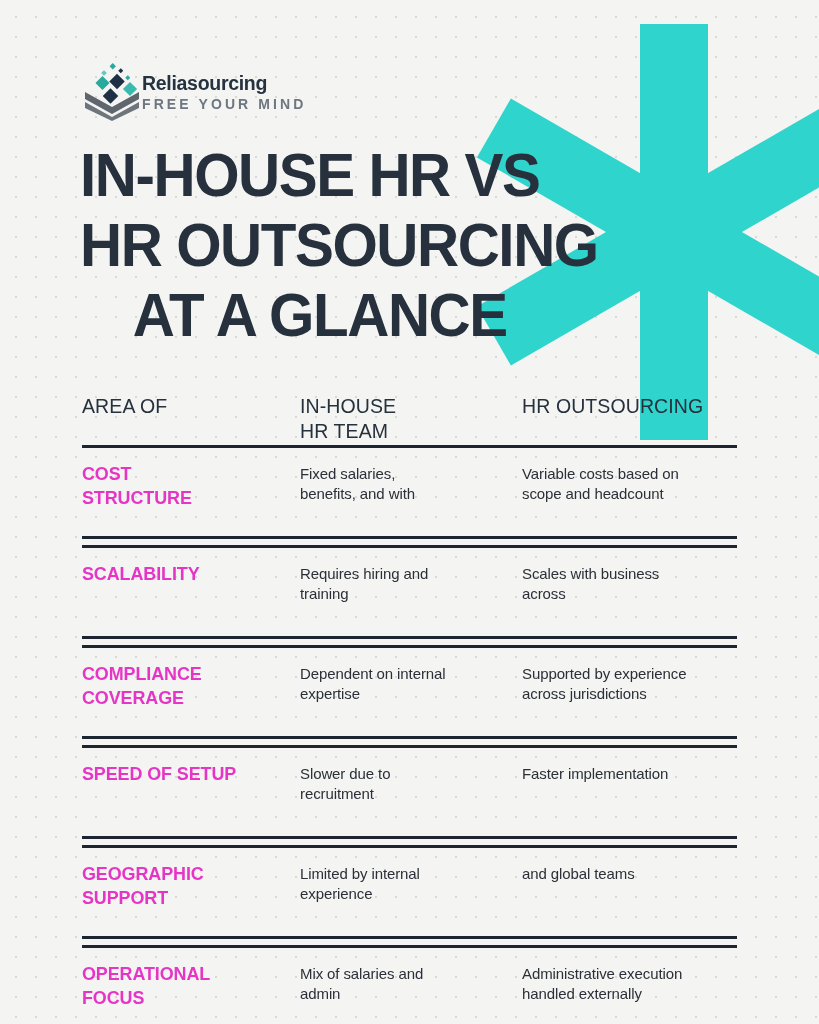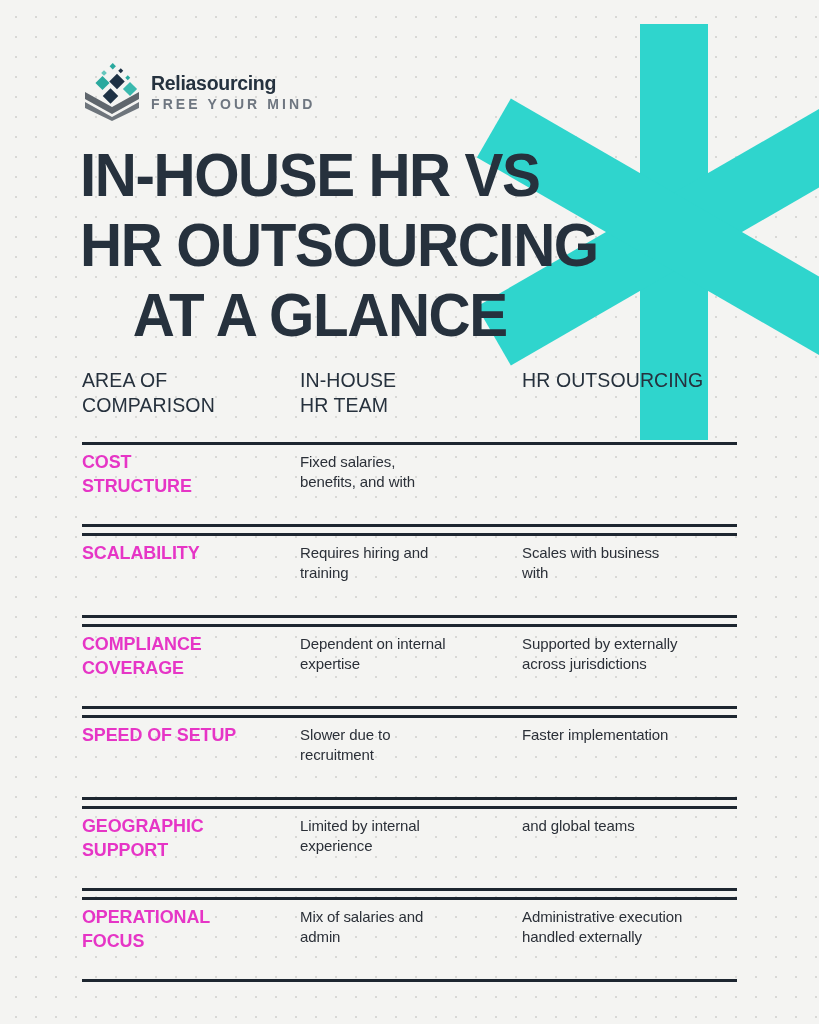--- a/index.html
+++ b/index.html
@@ -66,21 +66,20 @@
     display: flex;
     align-items: center;
     z-index: 4;
   }
   #logo-mark {
     width: 60px;
     height: 58px;
     flex: 0 0 auto;
   }
   #logo-words {
-    margin-left: 9px;
     display: flex;
     flex-direction: column;
     justify-content: center;
   }
   #logo-name {
     font-size: 19.5px;
     font-weight: bold;
     color: #25323f;
     letter-spacing: -0.3px;
     line-height: 1.05;
@@ -124,21 +123,22 @@
     position: absolute;
     left: 82px;
     top: 368px;
     width: 655px;
     z-index: 3;
   }
 
   .thead {
     display: flex;
     align-items: flex-start;
-    padding-bottom: 24px;
+    padding-bottom: 1px;
+    margin-top: 26px;
   }
   .col-a { width: 218px; flex: 0 0 218px; }
   .col-b { width: 222px; flex: 0 0 222px; }
   .col-c { width: 215px; flex: 0 0 215px; }
 
   .thead .hcell {
     font-size: 19.5px;
     line-height: 25px;
     color: #26313d;
     font-weight: normal;
@@ -148,21 +148,21 @@
   .rule {
     height: 3px;
     background: #1d2630;
     width: 100%;
   }
   .rule-gap { height: 6px; }
 
   .trow {
     display: flex;
     align-items: flex-start;
-    padding-top: 5px;
+    padding-top: 14px;
     padding-bottom: 18px;
     min-height: 56px;
   }
   .cell-label {
     font-size: 18.5px;
     line-height: 24px;
     font-weight: bold;
     color: #e635c6;
     letter-spacing: -0.1px;
     transform: scaleX(0.97);
@@ -213,21 +213,20 @@
     <span class="tline">IN-HOUSE HR VS</span>
     <span class="tline">HR OUTSOURCING</span>
     <span class="tline center">AT A GLANCE</span>
   </div>
 
   <div id="table">
 
     <div class="thead">
       <div class="hcell col-a">
         <div>AREA OF</div>
-        <div>COMPARISON</div>
       </div>
       <div class="hcell col-b">
         <div>IN-HOUSE</div>
         <div>HR TEAM</div>
       </div>
       <div class="hcell col-c">
         <div>HR OUTSOURCING</div>
         <div></div>
       </div>
     </div>
@@ -236,54 +235,58 @@
 
     <div class="trow">
       <div class="col-a cell-label">
         <div>COST</div>
         <div>STRUCTURE</div>
       </div>
       <div class="col-b cell-text mid">
         <div>Fixed salaries,</div>
         <div>benefits, and with</div>
       </div>
+      <div class="col-c cell-text mid">
+        <div>Variable costs based on</div>
+        <div>scope and headcount</div>
+      </div>
     </div>
     <div class="rule"></div>
     <div class="rule-gap"></div>
     <div class="rule"></div>
 
     <div class="trow">
       <div class="col-a cell-label">
         <div>SCALABILITY</div>
         <div></div>
       </div>
       <div class="col-b cell-text mid">
         <div>Requires hiring and</div>
         <div>training</div>
       </div>
       <div class="col-c cell-text mid">
         <div>Scales with business</div>
-        <div>with</div>
+        <div>across</div>
       </div>
     </div>
     <div class="rule"></div>
     <div class="rule-gap"></div>
     <div class="rule"></div>
 
     <div class="trow">
       <div class="col-a cell-label">
         <div>COMPLIANCE</div>
         <div>COVERAGE</div>
       </div>
       <div class="col-b cell-text mid">
         <div>Dependent on internal</div>
         <div>expertise</div>
       </div>
       <div class="col-c cell-text mid">
-        <div>Supported by externally</div>
+        <div>Supported by experience</div>
         <div>across jurisdictions</div>
       </div>
     </div>
     <div class="rule"></div>
     <div class="rule-gap"></div>
     <div class="rule"></div>
 
     <div class="trow">
       <div class="col-a cell-label">
         <div>SPEED OF SETUP</div>

